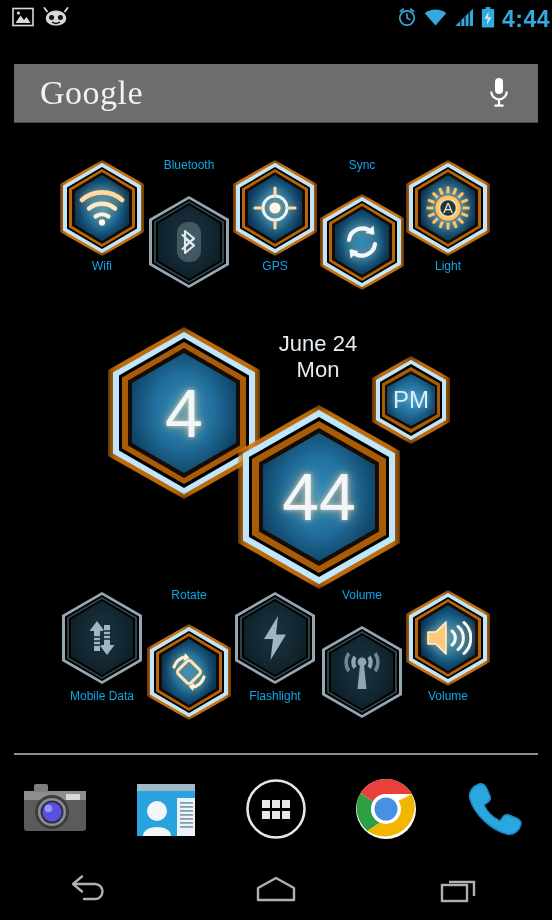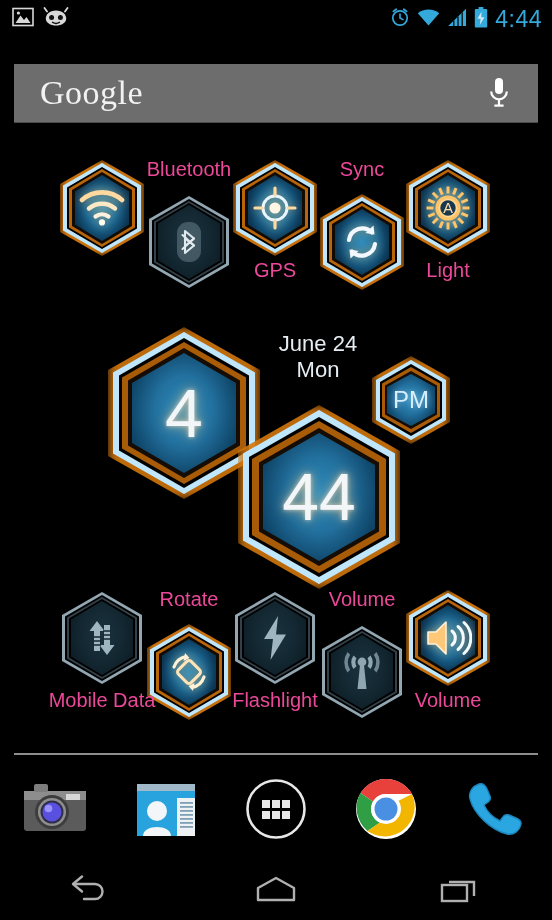--- a/index.html
+++ b/index.html
@@ -9,21 +9,21 @@
     background:#000;color:#fff;
   }
   .screen{position:absolute;inset:0;background:#000;}
 
   
   .statusbar{
     position:absolute;left:0;top:0;width:552px;height:38px;
     display:flex;align-items:center;background:#000;
   }
   .sb-left{display:flex;align-items:center;gap:9px;padding-left:12px;}
-  .sb-right{margin-left:auto;display:flex;align-items:center;gap:7px;padding-right:10px;}
+  .sb-right{margin-left:auto;display:flex;align-items:center;gap:7px;padding-right:2px;font-weight:bold;}
   .sb-clock{color:#33a9dc;font-size:23px;letter-spacing:.5px;line-height:1;}
 
   
   .searchbar{
     position:absolute;left:14px;top:64px;width:524px;height:58px;
     background:#6d6d6d;display:flex;align-items:center;
     box-shadow:0 1px 0 #4b4b4b;
     justify-content:space-between;
   }
   .search-logo{
@@ -94,21 +94,21 @@
   }
 
   .hex .icon{
     position:absolute;inset:0;display:flex;align-items:center;justify-content:center;
     pointer-events:none;
   }
   .hex.on .icon{filter:drop-shadow(0 0 5px rgba(255,190,90,.55));}
 
   .tlabel{
     position:absolute;width:150px;text-align:center;
-    font-size:20px;color:#ec4899;line-height:1;white-space:nowrap;
+    font-size:12px;color:#0ea5e9;line-height:1;white-space:nowrap;
   }
 
   
   .clockwidget{position:absolute;left:0;top:315px;width:552px;height:240px;}
   .chex{position:relative;}
   .chex .hshape{clip-path:polygon(50% 0%,100% 25%,100% 75%,50% 100%,0% 75%,0% 25%);
                 -webkit-clip-path:polygon(50% 0%,100% 25%,100% 75%,50% 100%,0% 75%,0% 25%);}
   .chex .c-glow{background:#d2760d;filter:blur(5px);opacity:.9;}
   .chex .c-ring{background:#bfe6fb;box-shadow:0 0 12px 3px rgba(180,225,255,.5);}
   .chex .c-black{background:#000;}
@@ -211,20 +211,21 @@
         <div class="hshape body"></div>
         <div class="icon">
           <svg width="46" height="38" viewBox="0 0 46 38">
             <path d="M3 11 A30 30 0 0 1 43 11" fill="none" stroke="#ffd9a0" stroke-width="4.6" stroke-linecap="round"></path>
             <path d="M10 19.5 A20 20 0 0 1 36 19.5" fill="none" stroke="#ffe9c4" stroke-width="4.4" stroke-linecap="round"></path>
             <path d="M16.5 27.5 A11 11 0 0 1 29.5 27.5" fill="none" stroke="#fff1dc" stroke-width="4.2" stroke-linecap="round"></path>
             <circle cx="23" cy="33.4" r="3.1" fill="#fffaf2"></circle>
           </svg>
         </div>
       </div>
+      <span class="tlabel" style="left:-33px;top:100px;">Wifi</span>
     </div>
 
     <div class="hexcell" style="left:147px;top:44px;">
       <div class="hex off">
 
         <div class="hshape ring-outer"></div>
         <div class="hshape ring-gap"></div>
         <div class="hshape ring-amber"></div>
         <div class="hshape ring-amber2"></div>
         <div class="hshape body"></div>

